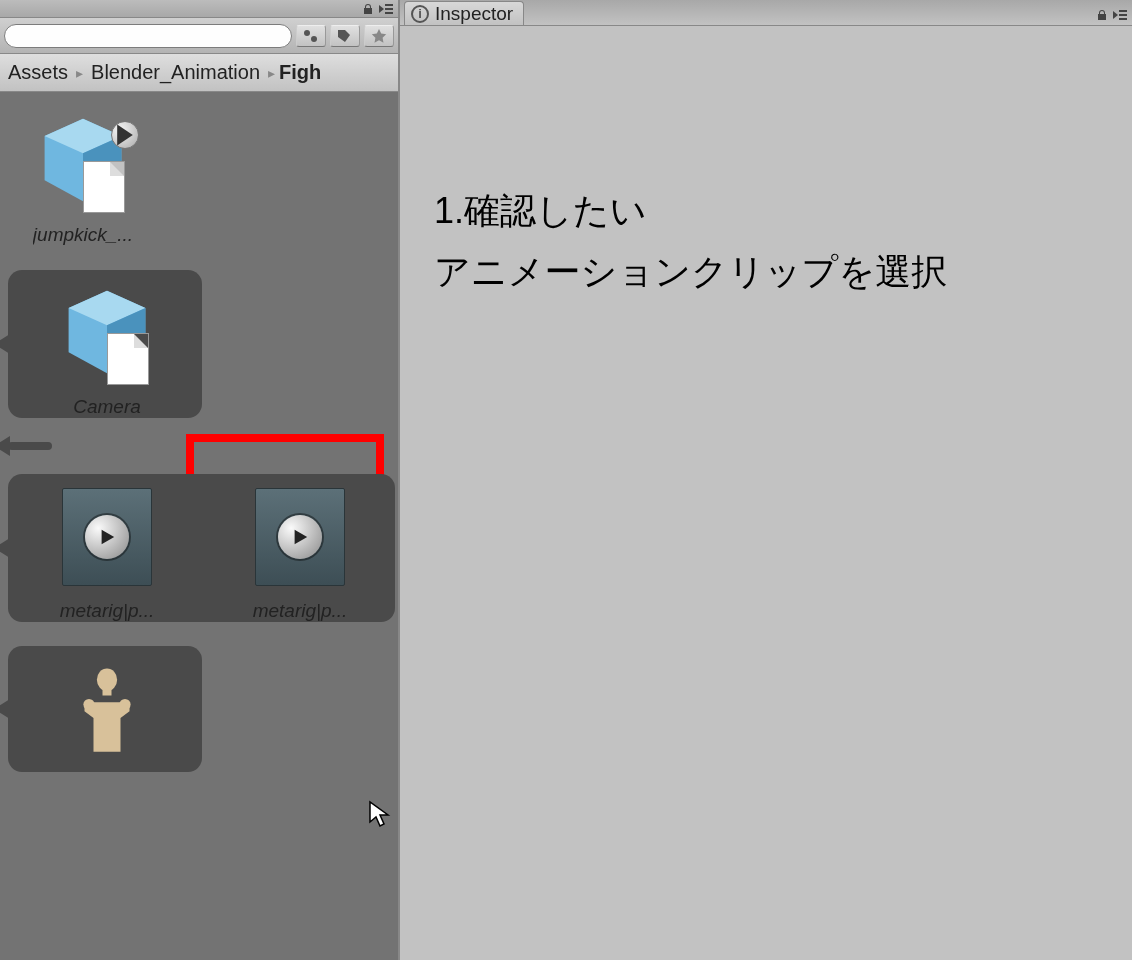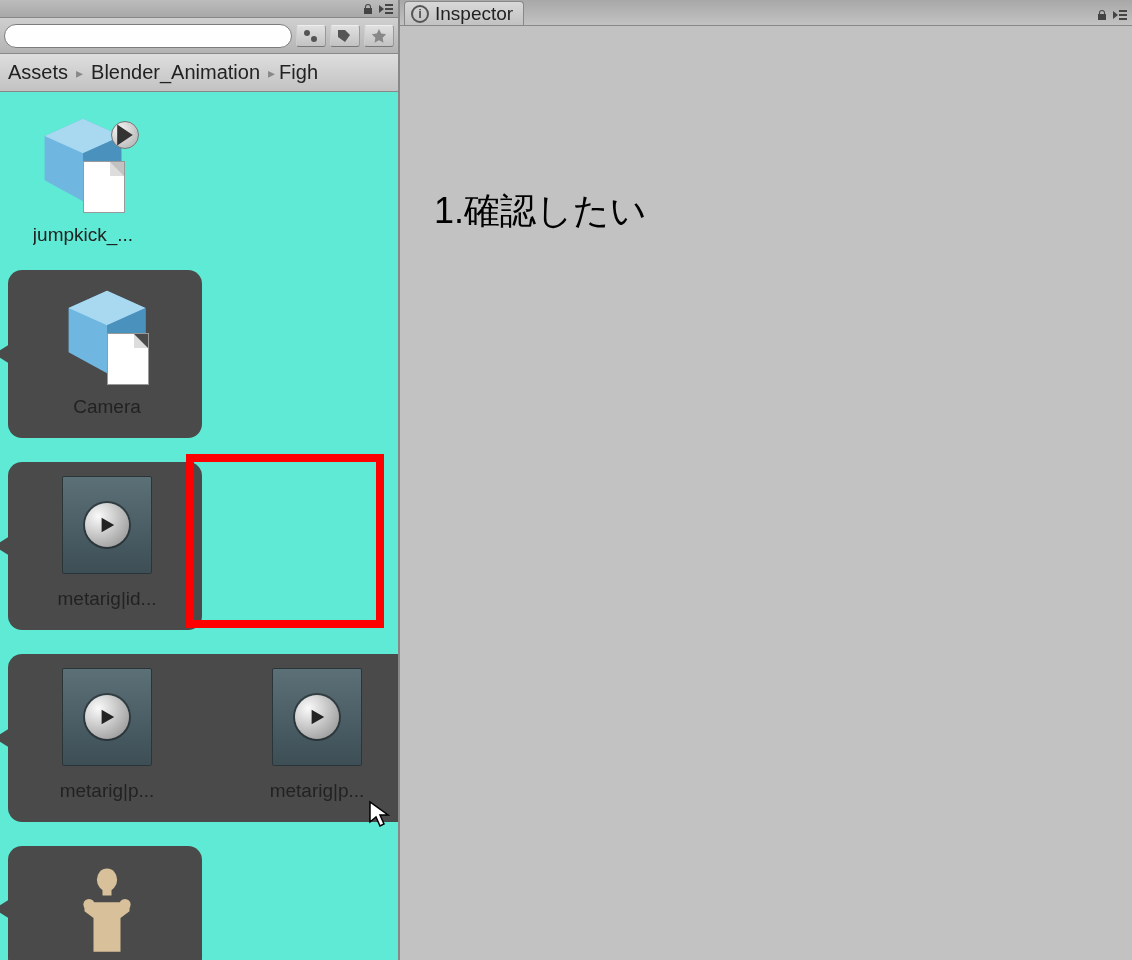--- a/index.html
+++ b/index.html
@@ -13,21 +13,21 @@
   }
   .root {
     display: flex;
     width: 100%;
     height: 100%;
   }
   
   .project-panel {
     width: 400px;
     flex: none;
-    background: #5eead4;
+    background: #737373;
     border-right: 2px solid #888;
     display: flex;
     flex-direction: column;
     position: relative;
   }
   
   .panel-header-row {
     height: 18px;
     background: linear-gradient(#bcbcbc,#a8a8a8);
     border-bottom: 1px solid #888;
@@ -77,41 +77,42 @@
     font-size:20px;
     color:#222;
     overflow:hidden;
     white-space:nowrap;
   }
   .breadcrumb-row span.link { padding:0 4px; }
   .breadcrumb-row span.sep {
     color:#888; padding:0 4px;
     font-size:14px;
   }
-  .breadcrumb-row span.current { font-weight:normal; }
+  .breadcrumb-row span.current { font-weight:bold; }
   
   .grid-area {
     flex:1;
     padding: 14px 8px;
     overflow:hidden;
     position:relative;
+    font-style:italic;
   }
   .grid-row {
     display:flex;
     gap: 40px;
     margin-bottom: 24px;
     position:relative;
   }
   
   .capsule {
     background:#4a4a4a;
     border-radius:14px;
     display:flex;
-    gap:60px;
-    padding:8px 20px 20px 24px;
+    gap:43px;
+    padding:8px 20px 0 24px;
     position:relative;
   }
   .capsule::before{
     content:"";
     position:absolute;
     left:-14px;
     top:50%;
     transform:translateY(-50%);
     border-top:10px solid transparent;
     border-bottom:10px solid transparent;
@@ -340,32 +341,20 @@
                 <div class="page-corner"></div>
               </div>
             </div>
             <div class="label">Camera</div>
           </div>
         </div>
       </div>
 
       <div class="grid-row">
         <div class="capsule">
-          <div class="asset">
-            <div class="thumb">
-              <div class="clip-tile">
-                <div class="clip-play">
-                  <svg width="18" height="18" viewBox="0 0 10 10">
-                      <path d="M2 1l7 4-7 4z" fill="#222"></path>
-                    </svg>
-                </div>
-              </div>
-            </div>
-            <div class="label">metarig|id...</div>
-          </div>
         </div>
 
         <div class="red-highlight" style="left:178px; top:-8px; width:198px; height:174px;"></div>
       </div>
 
       <div class="grid-row">
         <div class="capsule">
           <div class="asset">
             <div class="thumb">
               <div class="clip-tile">
@@ -436,19 +425,20 @@
         </span>
       </div>
     </div>
     <div class="inspector-body"></div>
   </div>
 
 </div>
 
 <div class="annotation">
   <div>1.確認したい</div>
+  <div>アニメーションクリップを選択</div>
 </div>
 
 <div class="cursor">
   <svg width="24" height="28" viewBox="0 0 24 28">
     <path d="M2 2 L2 22 L8 17 L12 26 L16 24 L12 15 L20 15 Z" fill="#fff" stroke="#000" stroke-width="1.5"></path>
   </svg>
 </div>
 
 </body></html>

